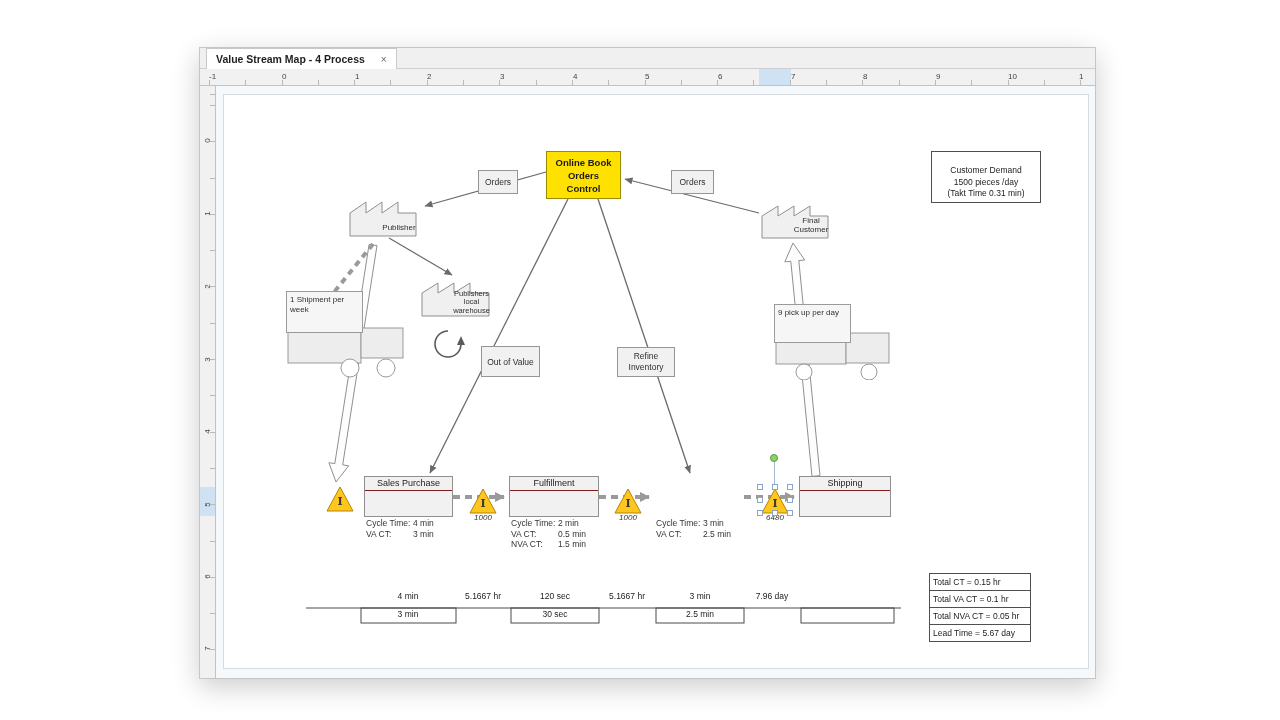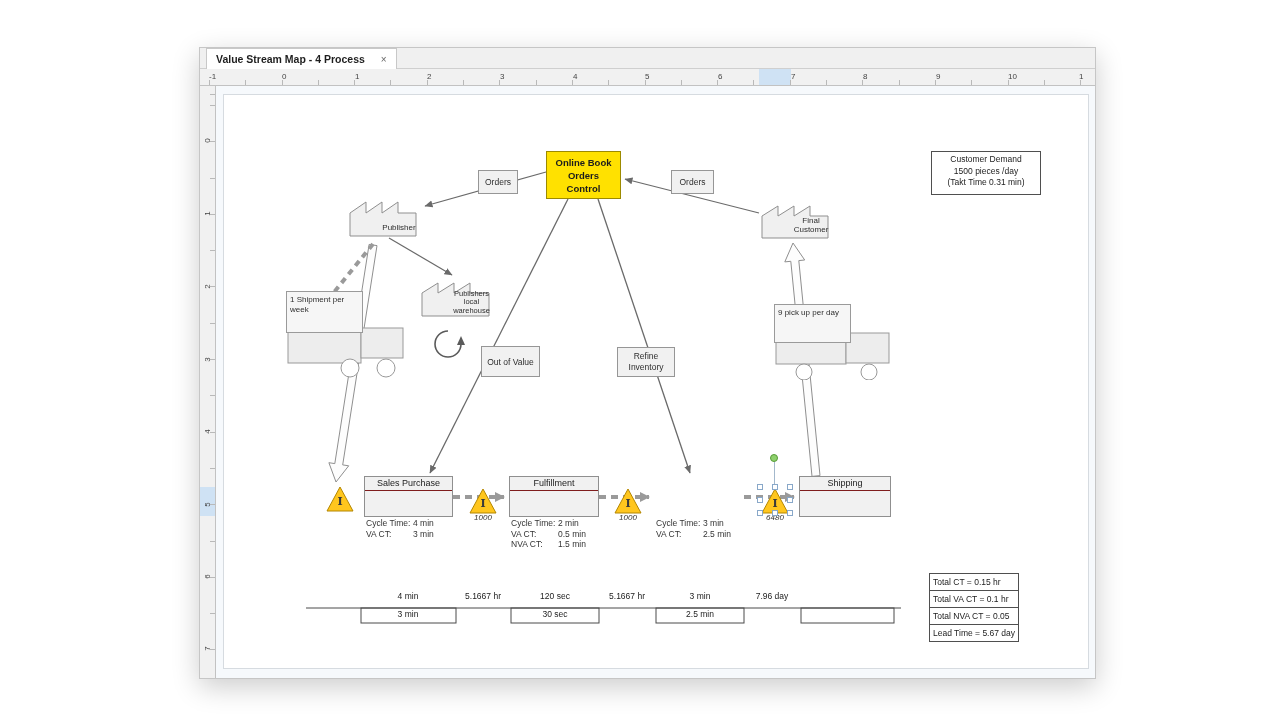--- a/index.html
+++ b/index.html
@@ -52,25 +52,25 @@
   .proc-title { font-size:9px; text-align:center; color:#222; padding:1px 0 2px;
     border-bottom:1px solid #7f1d1d; }
   .stats { position:absolute; display:grid; grid-template-columns:47px auto;
     font-size:8.5px; line-height:10.5px; color:#333; }
   .inv { position:absolute; width:28px; height:26px; }
   .inv-i { position:absolute; left:0; top:9px; width:28px; text-align:center;
     font-family:"DejaVu Serif", serif; font-weight:bold; font-size:11px; color:#3a3a3a; }
   .inv-amt { position:absolute; left:-10px; top:25px; width:48px; text-align:center;
     font-size:8px; color:#333;font-style:italic; }
   .tl { position:absolute; transform:translateX(-50%); font-size:8.5px; color:#222; white-space:nowrap; }
-  .sumrow { position:absolute; left:713px; width:90px; height:18px; background:#fff;
+  .sumrow { position:absolute; left:713px; width:102px; height:18px; background:#fff;
     border:1px solid #4f4f4f; font-size:8.5px; line-height:16px; padding-left:3px; color:#222; }
-  .demand { position:absolute; left:715px; top:65px; width:110px; height:44px; background:#fff;
+  .demand { position:absolute; left:715px; top:65px; width:110px; height:52px; background:#fff;
     border:1px solid #4f4f4f; font-size:8.5px; line-height:11.5px; text-align:center;
-    padding-top:2px; white-space:pre-line; color:#222; }
+    padding-top:13px; white-space:pre-line; color:#222; }
   .h-sq { position:absolute; width:6px; height:6px; background:#fff; border:1px solid #89a8c9; }
   .h-rot { position:absolute; width:8px; height:8px; border-radius:50%; background:#8ed06c;
     border:1px solid #569a37; }
   .h-stem { position:absolute; width:1px; background:#a3b8cc; }
 </style>
 </head>
 <body>
 
 <div class="app">
 

